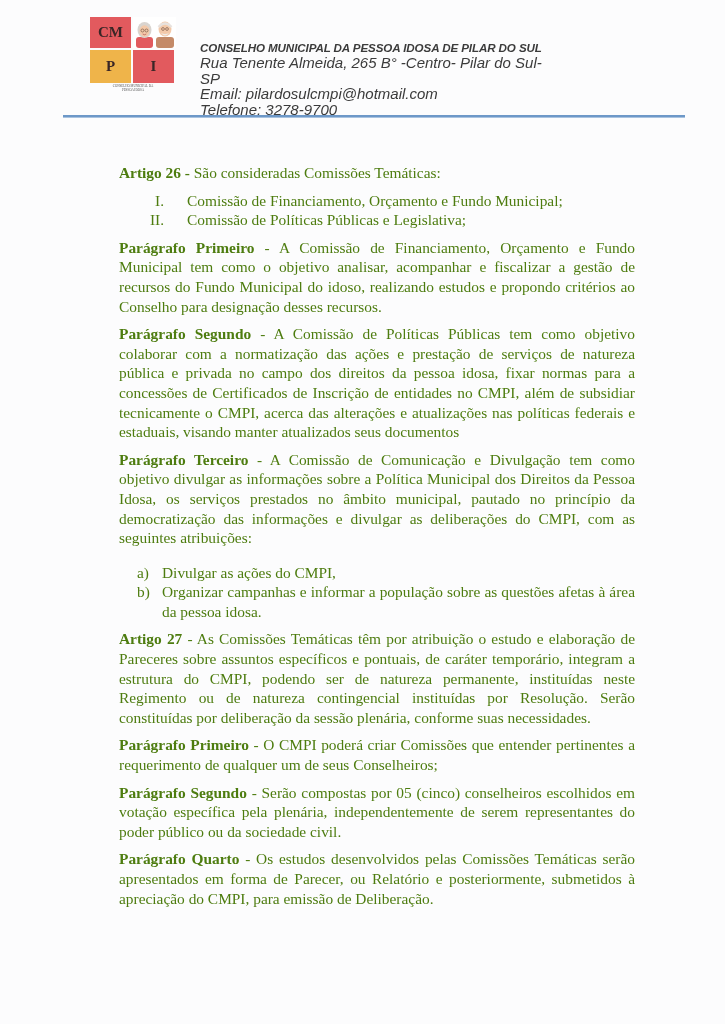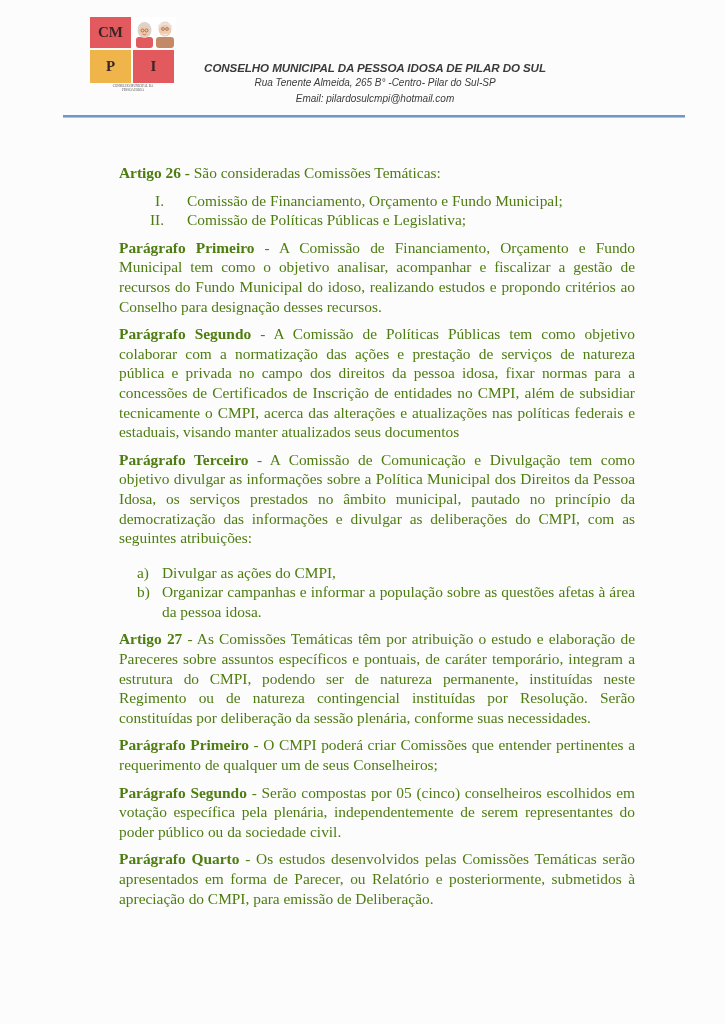--- a/index.html
+++ b/index.html
@@ -55,34 +55,32 @@
       font-size: 3.2px;
       line-height: 3.6px;
       color: #555;
       font-family: "Liberation Serif", serif;
     }
     .header-text {
       position: absolute;
       left: 200px;
       top: 40px;
       width: 350px;
-      text-align: center;
       font-family: "Liberation Sans", "DejaVu Sans", sans-serif;
       font-style: italic;
       color: #3b3b3b;
-      margin-top: 20px;
     }
     .header-title {
       font-weight: bold;
       font-size: 11.6px;
       line-height: 15px;
       letter-spacing: -0.1px;
     }
     .header-line {
-      font-size: 10px;
+      font-size: 15px;
       line-height: 15.5px;
       font-style: italic;
     }
     .header-rule {
       position: absolute;
       left: 63px;
       top: 115px;
       width: 622px;
       height: 2px;
       background: #6d98c8;
@@ -158,20 +156,21 @@
   <div class="logo-caption">
     <div>CONSELHO MUNICIPAL DA</div>
     <div>PESSOA IDOSA</div>
   </div>
 </div>
 
 <div class="header-text">
   <div class="header-title">CONSELHO MUNICIPAL DA PESSOA IDOSA DE PILAR DO SUL</div>
   <div class="header-line">Rua Tenente Almeida, 265 B° -Centro- Pilar do Sul-SP</div>
   <div class="header-line">Email: pilardosulcmpi@hotmail.com</div>
+  <div class="header-line">Telefone: 3278-9700</div>
 </div>
 
 <div class="header-rule"></div>
 
 <div class="content">
 
   <p class="para">
     <b>Artigo 26 -</b><span> São consideradas Comissões Temáticas:</span>
   </p>
 

